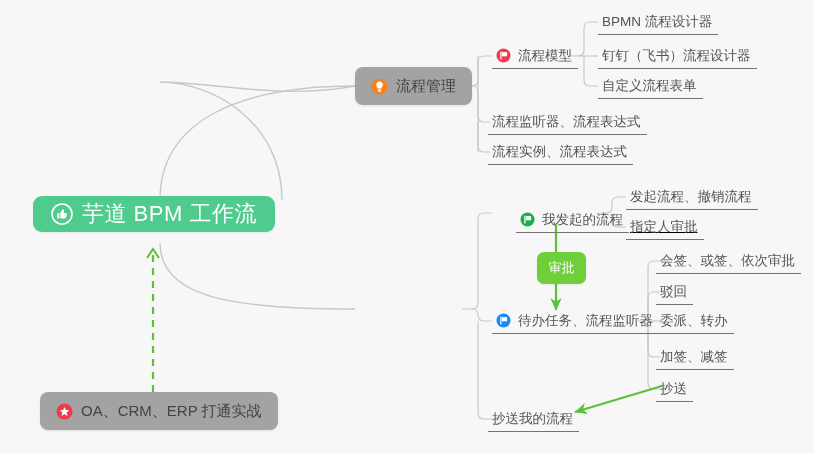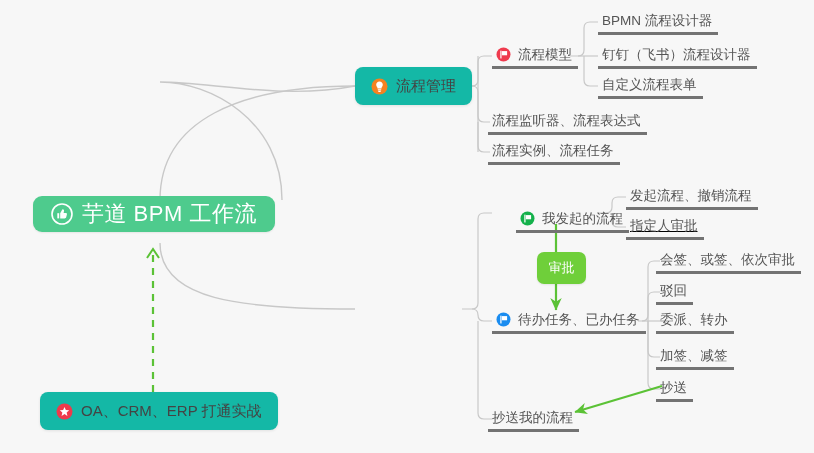--- a/index.html
+++ b/index.html
@@ -47,21 +47,21 @@
     letter-spacing: 0.5px;
     white-space: nowrap;
   }
 
   
   .card-node {
     position: absolute;
     display: flex;
     align-items: center;
     gap: 8px;
-    background: #14b8a6;
+    background: #a3a3a3;
     border-radius: 8px;
     padding: 0 16px;
     height: 38px;
     box-sizing: border-box;
     box-shadow: 0 1px 3px rgba(0,0,0,0.09);
   }
   .card-label {
     color: #444444;
     font-size: 15px;
     white-space: nowrap;
@@ -69,21 +69,21 @@
 
   
   .leaf-node {
     position: absolute;
     display: flex;
     align-items: center;
     gap: 7px;
     height: 26px;
     padding: 0 6px 0 4px;
     box-sizing: border-box;
-    border-bottom: 3px solid #737373;
+    border-bottom: 1px solid #737373;
     white-space: nowrap;
   }
   .leaf-label {
     color: #555555;
     font-size: 13.5px;
     white-space: nowrap;
   }
 
   
   .tag-node {
@@ -198,21 +198,21 @@
       </svg>
     </span>
     <span class="leaf-label">流程模型</span>
   </div>
 
   <div class="leaf-node" style="left:488px; top:109px;">
     <span class="leaf-label">流程监听器、流程表达式</span>
   </div>
 
   <div class="leaf-node" style="left:488px; top:139px;">
-    <span class="leaf-label">流程实例、流程任务</span>
+    <span class="leaf-label">流程实例、流程表达式</span>
   </div>
 
   <div class="leaf-node" style="left:598px; top:9px;">
     <span class="leaf-label">BPMN 流程设计器</span>
   </div>
 
   <div class="leaf-node" style="left:598px; top:43px;">
     <span class="leaf-label">钉钉（飞书）流程设计器</span>
   </div>
 
@@ -232,21 +232,21 @@
   </div>
 
   <div class="leaf-node" style="left:492px; top:308px;">
     <span class="icon">
       <svg width="15" height="15" viewBox="0 0 15 15">
         <circle cx="7.5" cy="7.5" r="7" fill="#1a8cf0"></circle>
         <rect x="4.3" y="3.5" width="1.25" height="8" rx="0.55" fill="#ffffff"></rect>
         <path d="M5.9 4.1 L11.1 4.1 L11.1 8.3 L5.9 8.3 Z" fill="#ffffff"></path>
       </svg>
     </span>
-    <span class="leaf-label">待办任务、已办任务</span>
+    <span class="leaf-label">待办任务、流程监听器</span>
   </div>
 
   <div class="leaf-node" style="left:488px; top:406px;">
     <span class="leaf-label">抄送我的流程</span>
   </div>
 
   <div class="leaf-node" style="left:626px; top:184px;">
     <span class="leaf-label">发起流程、撤销流程</span>
   </div>
 

